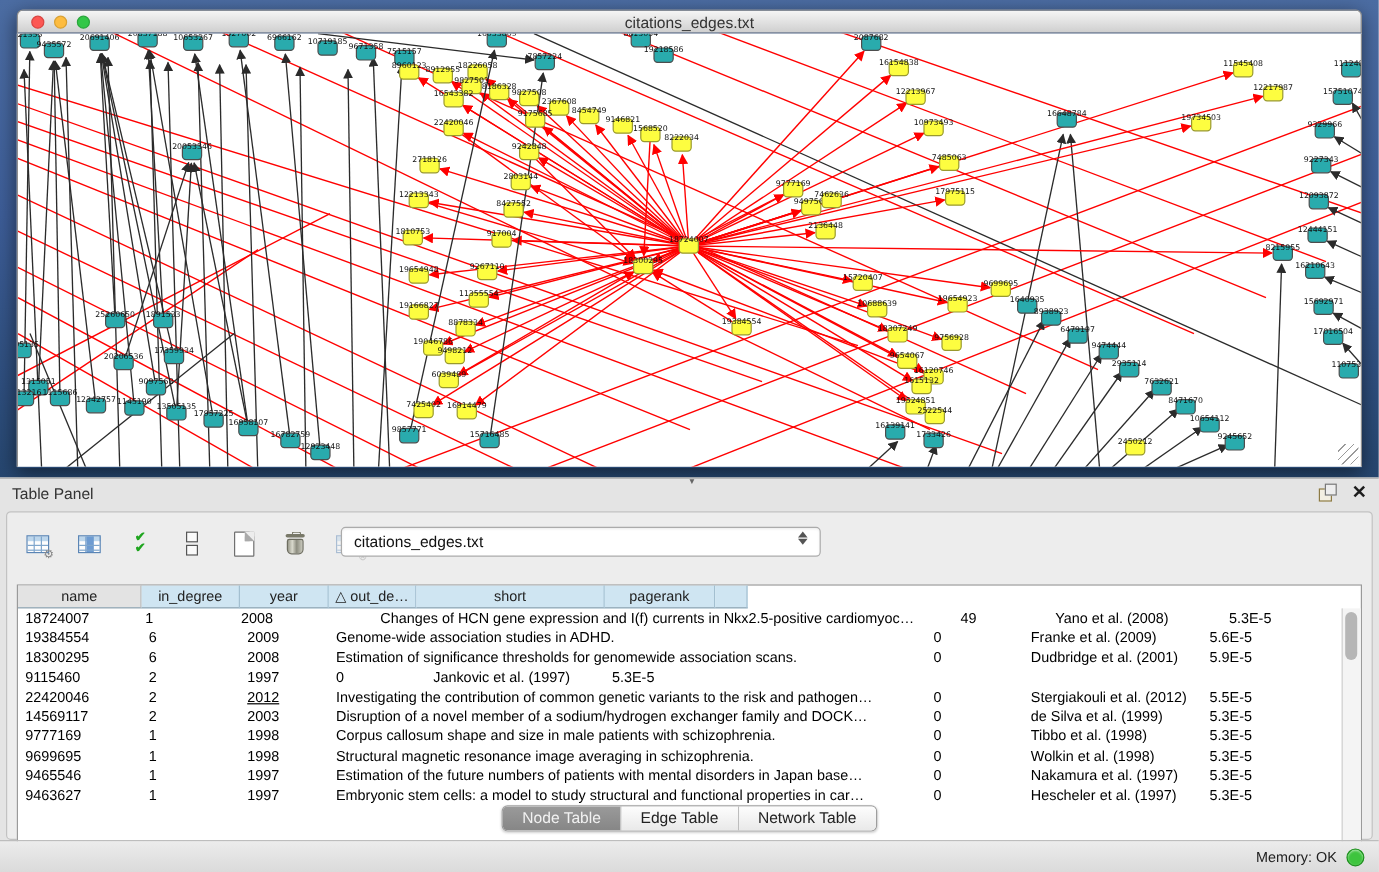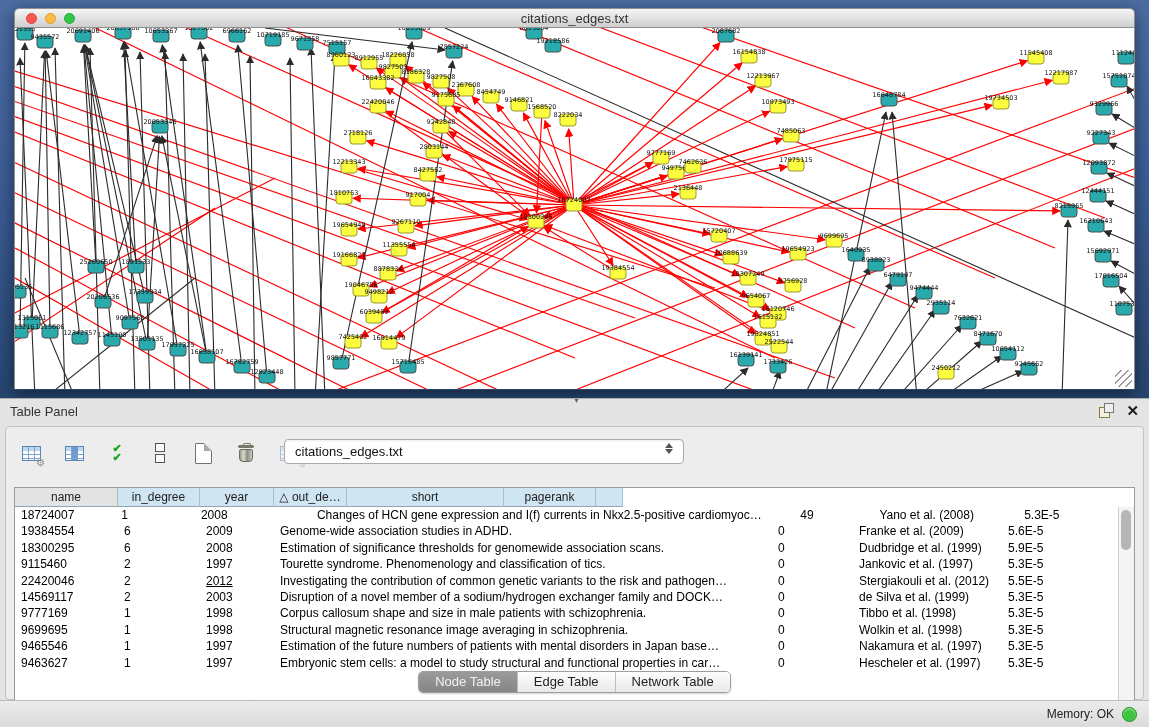--- a/index.html
+++ b/index.html
@@ -595,29 +595,28 @@
             <div class="td" style="width: 157px; padding-left: 14px;">Franke et al. (2009)</div>
             <div class="td" style="width: 92px;">5.6E-5</div>
             <div class="td" style="width: 27px;"></div>
           </div>
           <div class="tr">
             <div class="td" style="width: 103px;">18300295</div>
             <div class="td" style="width: 82px;">6</div>
             <div class="td" style="width: 74px;">2008</div>
             <div class="td" style="width: 498px;">Estimation of significance thresholds for genomewide association scans.</div>
             <div class="td" style="width: 73px;">0</div>
-            <div class="td" style="width: 157px; padding-left: 14px;">Dudbridge et al. (1999)</div>
+            <div class="td" style="width: 157px; padding-left: 14px;">Dudbridge et al. (2001)</div>
             <div class="td" style="width: 92px;">5.9E-5</div>
             <div class="td" style="width: 27px;"></div>
           </div>
           <div class="tr">
             <div class="td" style="width: 103px;">9115460</div>
             <div class="td" style="width: 82px;">2</div>
             <div class="td" style="width: 74px;">1997</div>
-            <div class="td" style="width: 498px;">Tourette syndrome. Phenomenology and classification of tics.</div>
             <div class="td" style="width: 73px;">0</div>
             <div class="td" style="width: 157px; padding-left: 14px;">Jankovic et al. (1997)</div>
             <div class="td" style="width: 92px;">5.3E-5</div>
             <div class="td" style="width: 27px;"></div>
           </div>
           <div class="tr">
             <div class="td" style="width: 103px;">22420046</div>
             <div class="td" style="width: 82px;">2</div>
             <div class="td" style="width: 74px; text-decoration: underline;">2012</div>
             <div class="td" style="width: 498px;">Investigating the contribution of common genetic variants to the risk and pathogen…</div>

